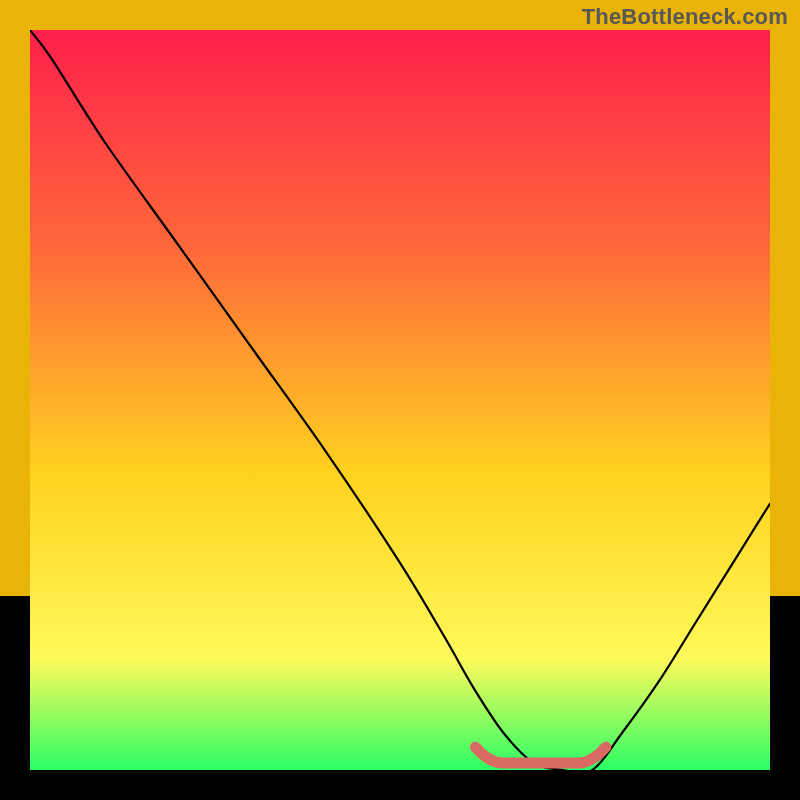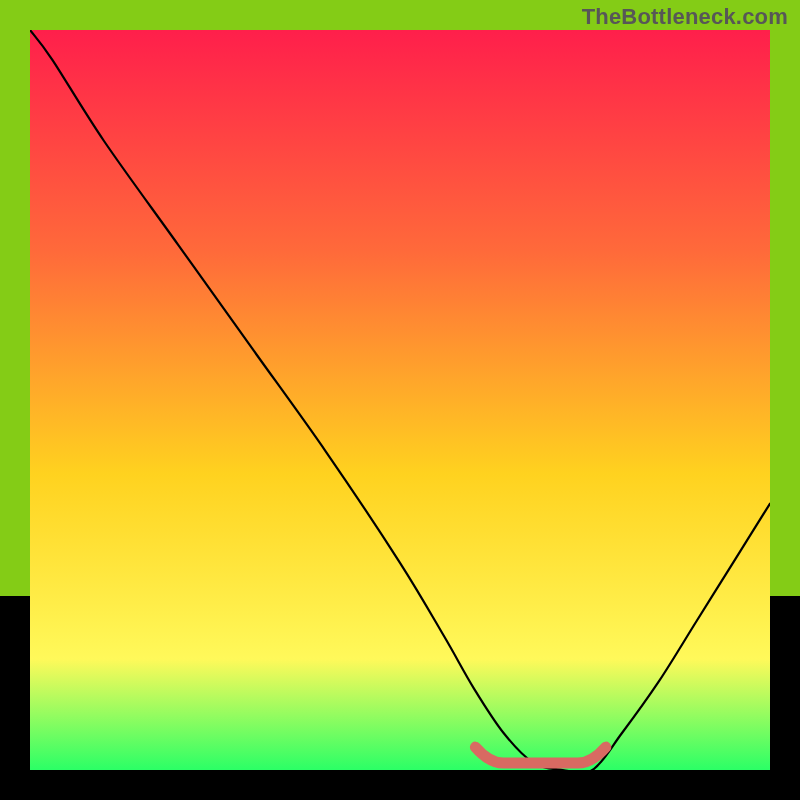--- a/index.html
+++ b/index.html
@@ -7,21 +7,21 @@
     padding: 0;
     width: 800px;
     height: 800px;
     background: #000;
     overflow: hidden;
   }
   .frame {
     position: relative;
     width: 800px;
     height: 596px;
-    background: #84cc16;
+    background: #eab308;
   }
   .watermark {
     position: absolute;
     top: 4px;
     right: 12px;
     font-family: Arial, Helvetica, sans-serif;
     font-size: 22px;
     font-weight: 600;
     color: #575757;
     letter-spacing: 0.2px;

